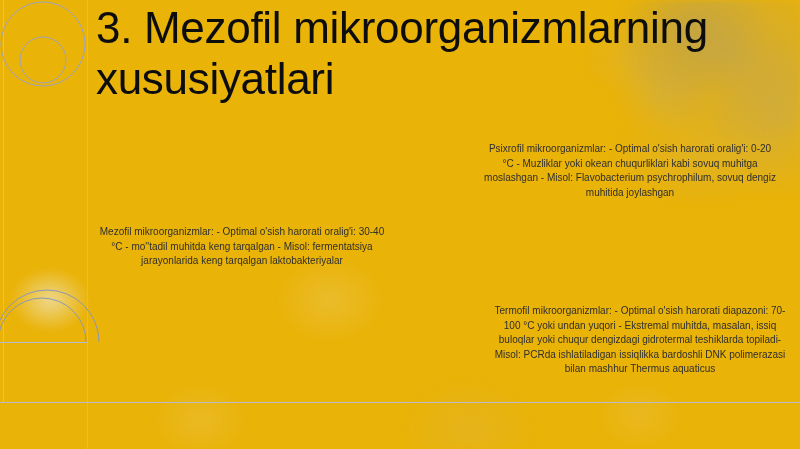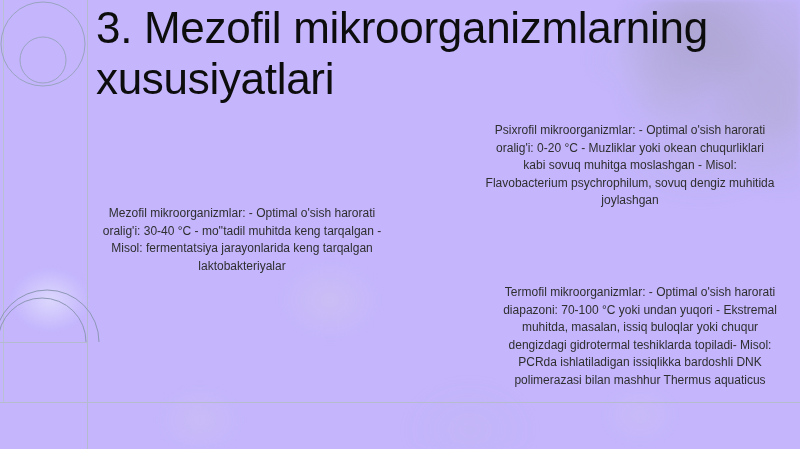--- a/index.html
+++ b/index.html
@@ -8,21 +8,21 @@
     background: #ffffff;
   }
   body {
     font-family: "Liberation Sans", sans-serif;
   }
 
   .slide {
     position: relative;
     width: 800px;
     height: 449px;
-    background: #c4b5fd;
+    background: #eab308;
     overflow: hidden;
   }
 
   
   .bg-texture {
     position: absolute;
     inset: 0;
     pointer-events: none;
     background:
       radial-gradient(ellipse 150px 120px at 735px 55px, rgba(150,152,155,0.30) 0%, rgba(150,152,155,0.16) 45%, rgba(255,255,255,0) 78%),
@@ -66,23 +66,24 @@
     line-height: 1.16;
     font-weight: 400;
     color: #0d0d0d;
     letter-spacing: -0.3px;
   }
 
   
   .txt {
     position: absolute;
     text-align: center;
-    font-size: 12px;
+    font-size: 10px;
     line-height: 1.46;
     color: #2f2f2f;
+    margin-top: 20px;
   }
   .txt-psixrofil { left: 484px; top: 122px; width: 292px; }
   .txt-mezofil   { left: 96px;  top: 205px; width: 292px; }
   .txt-termofil  { left: 494px; top: 284px; width: 292px; }
 </style>
 </head>
 <body>
 
 <div class="slide">
 

